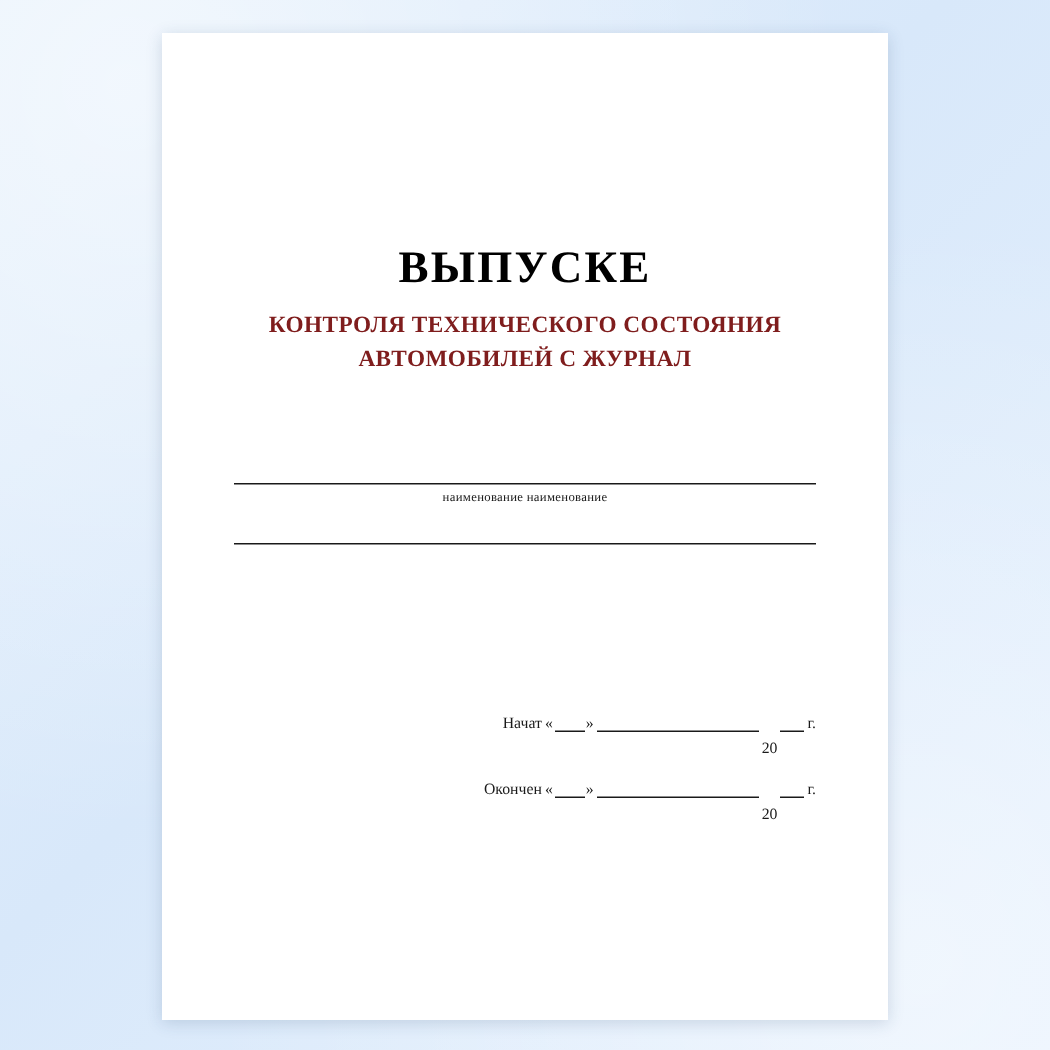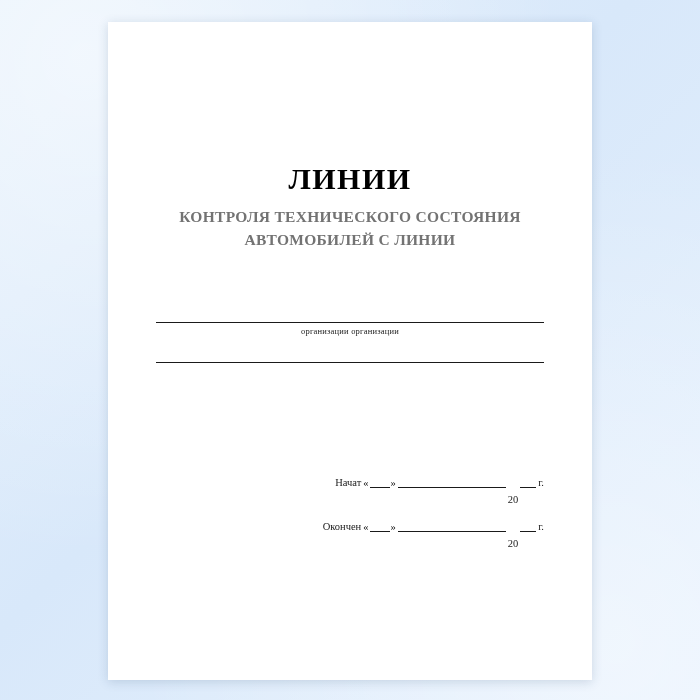--- a/index.html
+++ b/index.html
@@ -55,21 +55,21 @@
     font-weight: bold;
     letter-spacing: 1.5px;
     color: #000;
     line-height: 1.1;
     margin-bottom: 10px;
   }
   .title-sub {
     font-size: 15.5px;
     font-weight: bold;
     letter-spacing: 0.3px;
-    color: #737373;
+    color: #7f1d1d;
     line-height: 1.5;
   }
   .org-block {
     position: absolute;
     left: 48px;
     right: 48px;
     top: 300px;
   }
   .rule {
     border-bottom: 1px solid #1a1a1a;
@@ -134,30 +134,30 @@
   }
 </style>
 </head>
 <body>
 
 <div id="stage">
   <div class="page">
     <div class="sheet-inner">
 
       <div class="title-block">
-        <div class="title-main">ЛИНИИ</div>
+        <div class="title-main">ВЫПУСКЕ</div>
         <div class="title-sub">
           <div>КОНТРОЛЯ ТЕХНИЧЕСКОГО СОСТОЯНИЯ</div>
-          <div>АВТОМОБИЛЕЙ С ЛИНИИ</div>
+          <div>АВТОМОБИЛЕЙ С ЖУРНАЛ</div>
         </div>
       </div>
 
       <div class="org-block">
         <div class="rule"></div>
-        <div class="org-caption">организации организации</div>
+        <div class="org-caption">наименование наименование</div>
         <div class="rule-gap"></div>
         <div class="rule"></div>
       </div>
 
       <div class="dates-block">
         <div class="date-row">
           <span class="date-label">Начат</span>
           <span class="date-quote-open">«</span>
           <span class="date-shortline"></span>
           <span>»</span>

